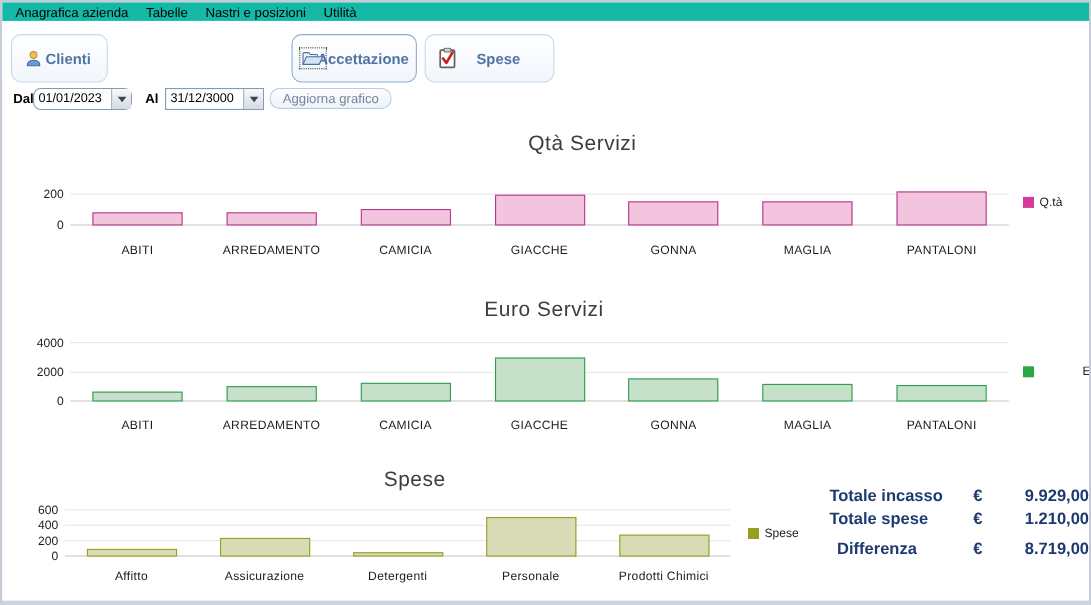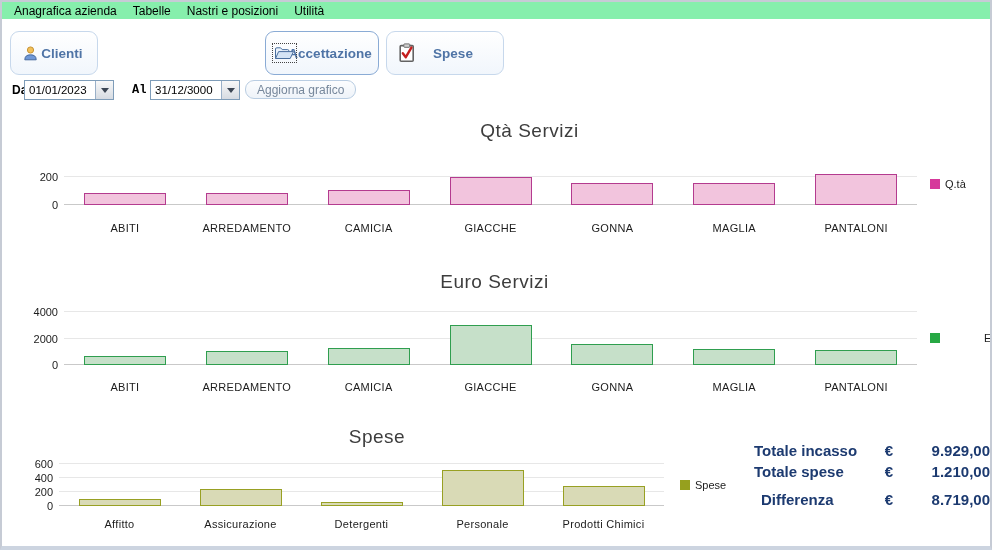--- a/index.html
+++ b/index.html
@@ -2,21 +2,21 @@
 <html><head>
 <meta charset="utf-8">
 <style>
   html,body{margin:0;padding:0;background:#e8e8e8;}
   .window{
     position:relative;width:992px;height:550px;box-sizing:border-box;
     background:#fff;border:2px solid #c6cbd5;border-bottom:4px solid #ccd4e0;
     font-family:"Liberation Sans",sans-serif;overflow:hidden;
   }
   
-  .menubar{position:absolute;top:0;left:0;right:0;height:17px;background:#86efac;
+  .menubar{position:absolute;top:0;left:0;right:0;height:17px;background:#14b8a6;
     display:flex;align-items:center;padding-left:4px;box-sizing:border-box;}
   .menu-item{font-size:12px;color:#000;padding:2px 8px;cursor:default;}
   
   .toolbar{position:absolute;top:22px;left:0;right:0;height:48px;background:#fff;}
   .tbtn{position:absolute;top:7px;height:44px;box-sizing:border-box;
     border:1px solid #c7d8ec;border-radius:9px;background:linear-gradient(#ffffff,#f1f6fc);
     color:#4f74a6;font-weight:bold;font-size:13.5px;cursor:pointer;
     display:flex;align-items:center;}
   .tbtn .icon{position:absolute;left:11px;display:flex;align-items:center;}
   .tbtn .lbl{width:100%;text-align:center;padding-left:16px;box-sizing:border-box;}
@@ -95,25 +95,25 @@
           <rect x="5.8" y="0.9" width="6" height="3.4" rx="0.8" fill="#cfcfcf" stroke="#6e6e6e"></rect>
           <path d="M4.8 10.2 L7.8 14.2 L13.4 4.6" fill="none" stroke="#c41f1f" stroke-width="2.4" stroke-linecap="round" stroke-linejoin="round"></path>
         </svg>
       </span>
       <span class="lbl">Spese</span>
     </div>
   </div>
 
   <div class="filters">
     <span class="flabel" style="left:10px;">Dal</span>
-    <div class="combo" style="left:22px;">
+    <div class="combo" style="left:28px;border-radius:7px;">
       <span class="combo-value">01/01/2023</span>
       <span class="combo-arrow"></span>
     </div>
-    <span class="flabel" style="left:130px;font-family:Liberation Mono, monospace;">Al</span>
+    <span class="flabel" style="left:130px;">Al</span>
     <div class="combo" style="left:148px;">
       <span class="combo-value">31/12/3000</span>
       <span class="combo-arrow"></span>
     </div>
     <div class="update-btn" style="left:243px;">Aggiorna grafico</div>
   </div>
 
   <div>
     <div class="chart-title" style="top:118px;left:17px;width:985px;margin-left:18px;">Qtà Servizi</div>
     <div class="plot" style="left:62px;top:157px;width:853px;height:46px;">

